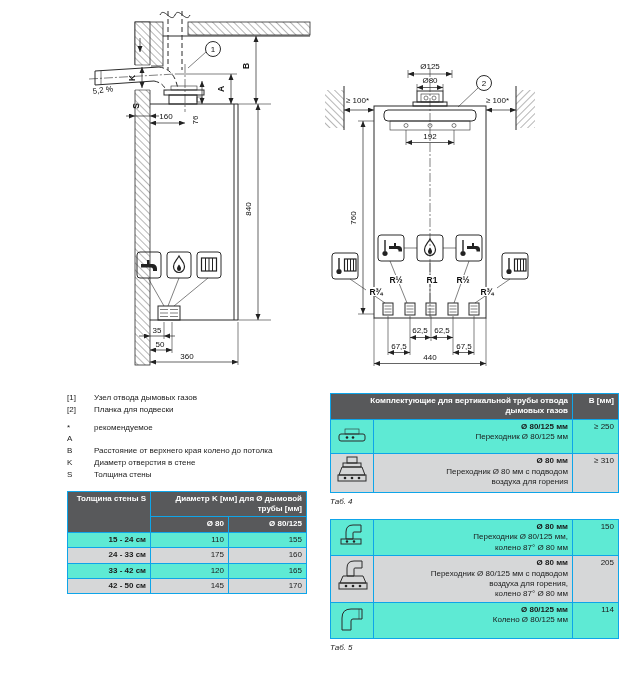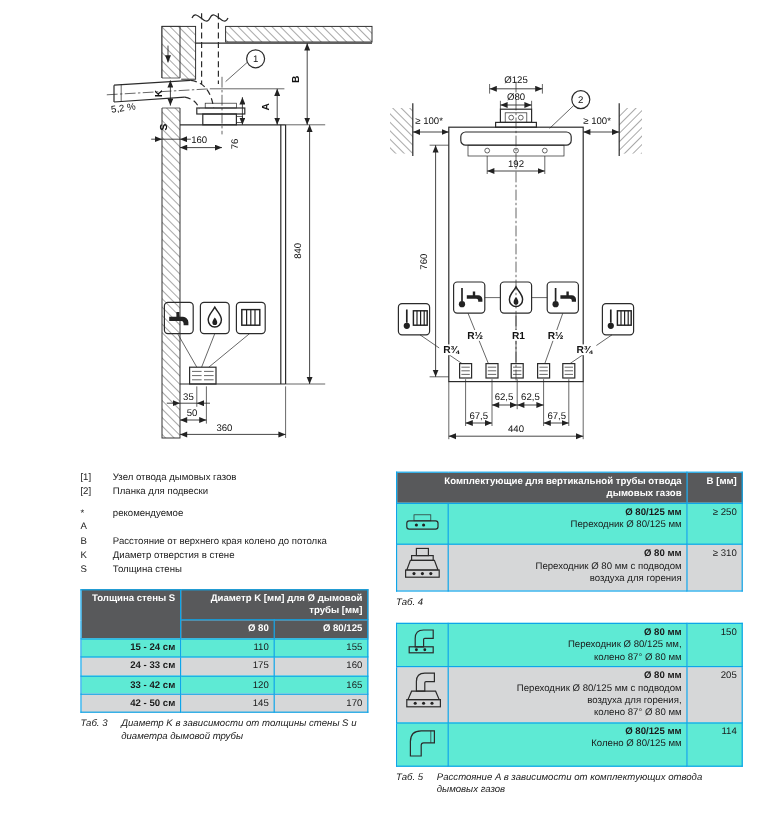--- a/index.html
+++ b/index.html
@@ -461,24 +461,20 @@
         <td>120</td>
         <td>165</td>
       </tr>
       <tr class="row-b">
         <td style="font-weight:bold">42 - 50 см</td>
         <td>145</td>
         <td>170</td>
       </tr>
     </tbody>
       </table>
-    <div class="caption">
-      <span class="cap-no">Таб. 3</span>
-      <span>Диаметр K в зависимости от толщины стены S и диаметра дымовой трубы</span>
-    </div>
   </div>
 
   <div class="right-col">
 
     <table class="tbl rt" style="margin-top:0">
       <colgroup>
           <col style="width:40px">
           <col>
           <col style="width:46px">
         </colgroup>
@@ -579,17 +575,16 @@
         <td>
           <div class="bold-line">Ø 80/125 мм</div>
           <div class="desc">Колено Ø 80/125 мм</div>
         </td>
         <td>114</td>
       </tr>
     </tbody>
       </table>
     <div class="caption">
       <span class="cap-no">Таб. 5</span>
-      <span>Расстояние A в зависимости от комплектующих отвода дымовых газов</span>
     </div>
   </div>
 
 </div>
 
 </body></html>

